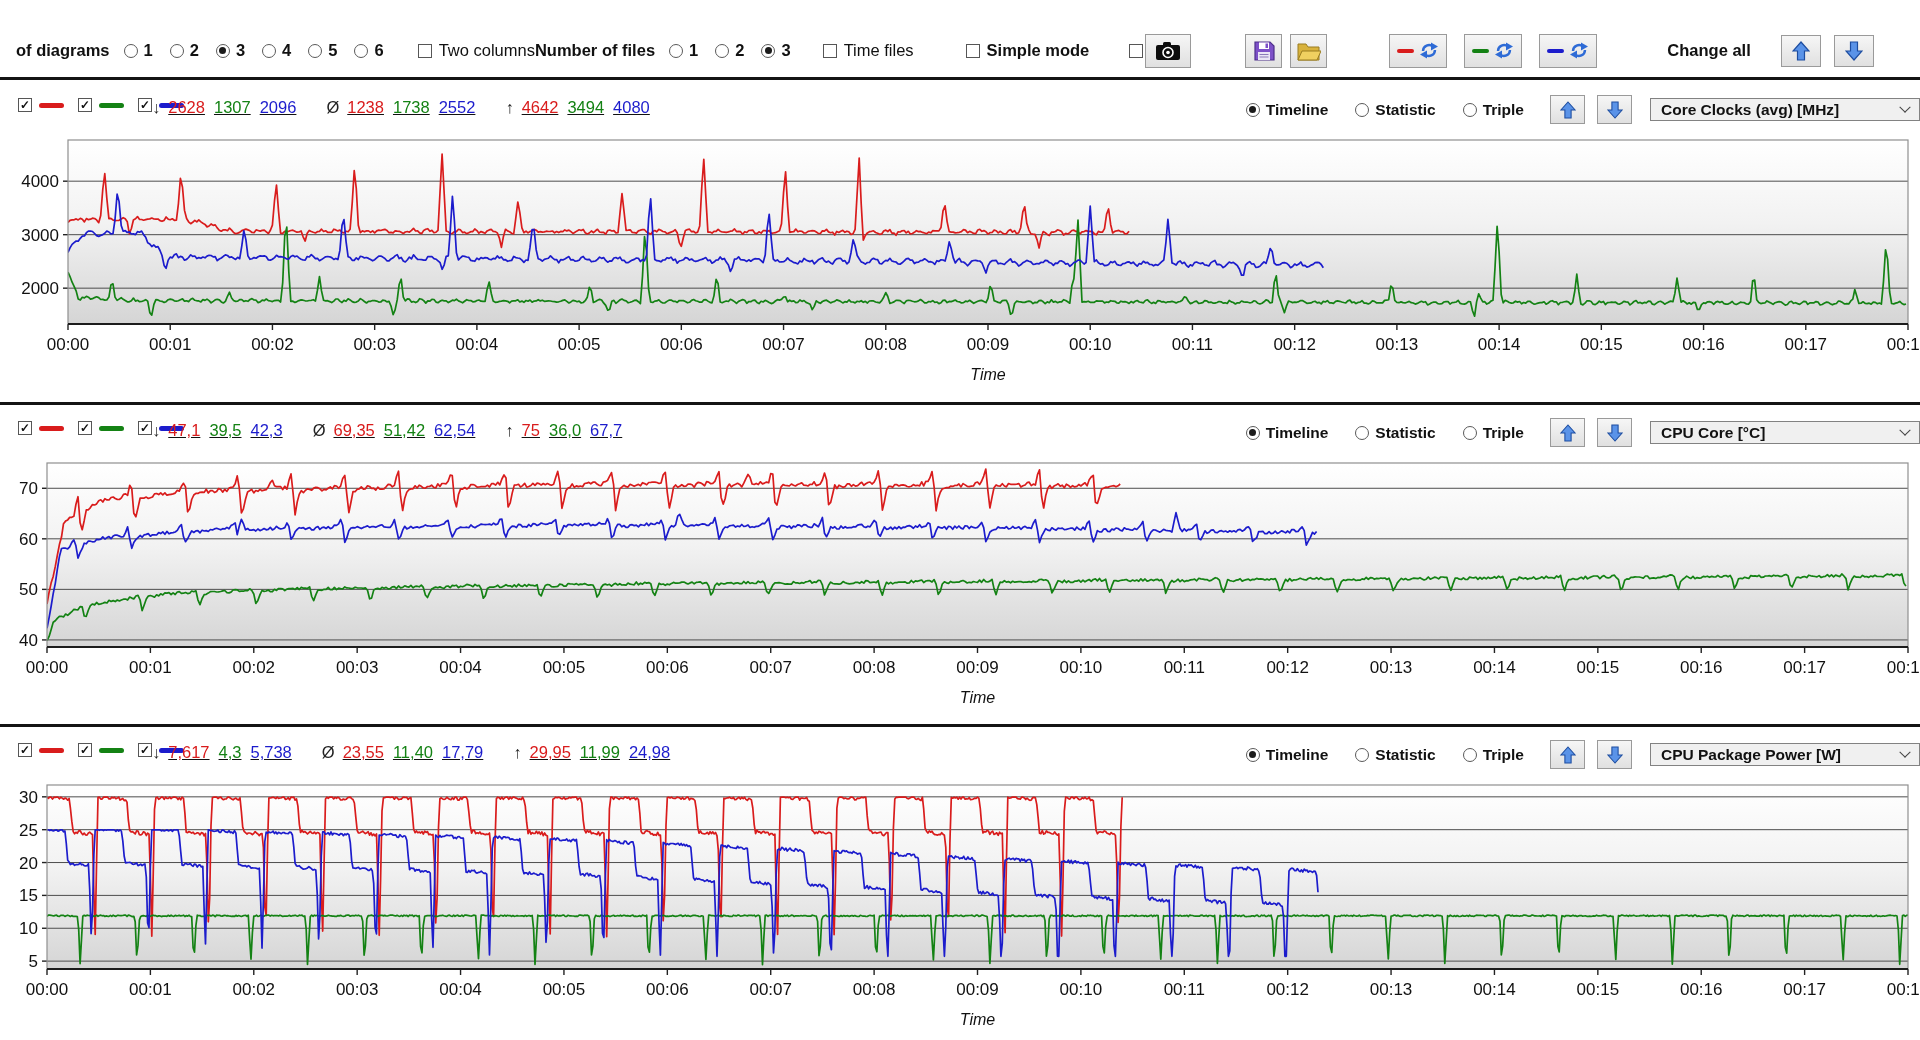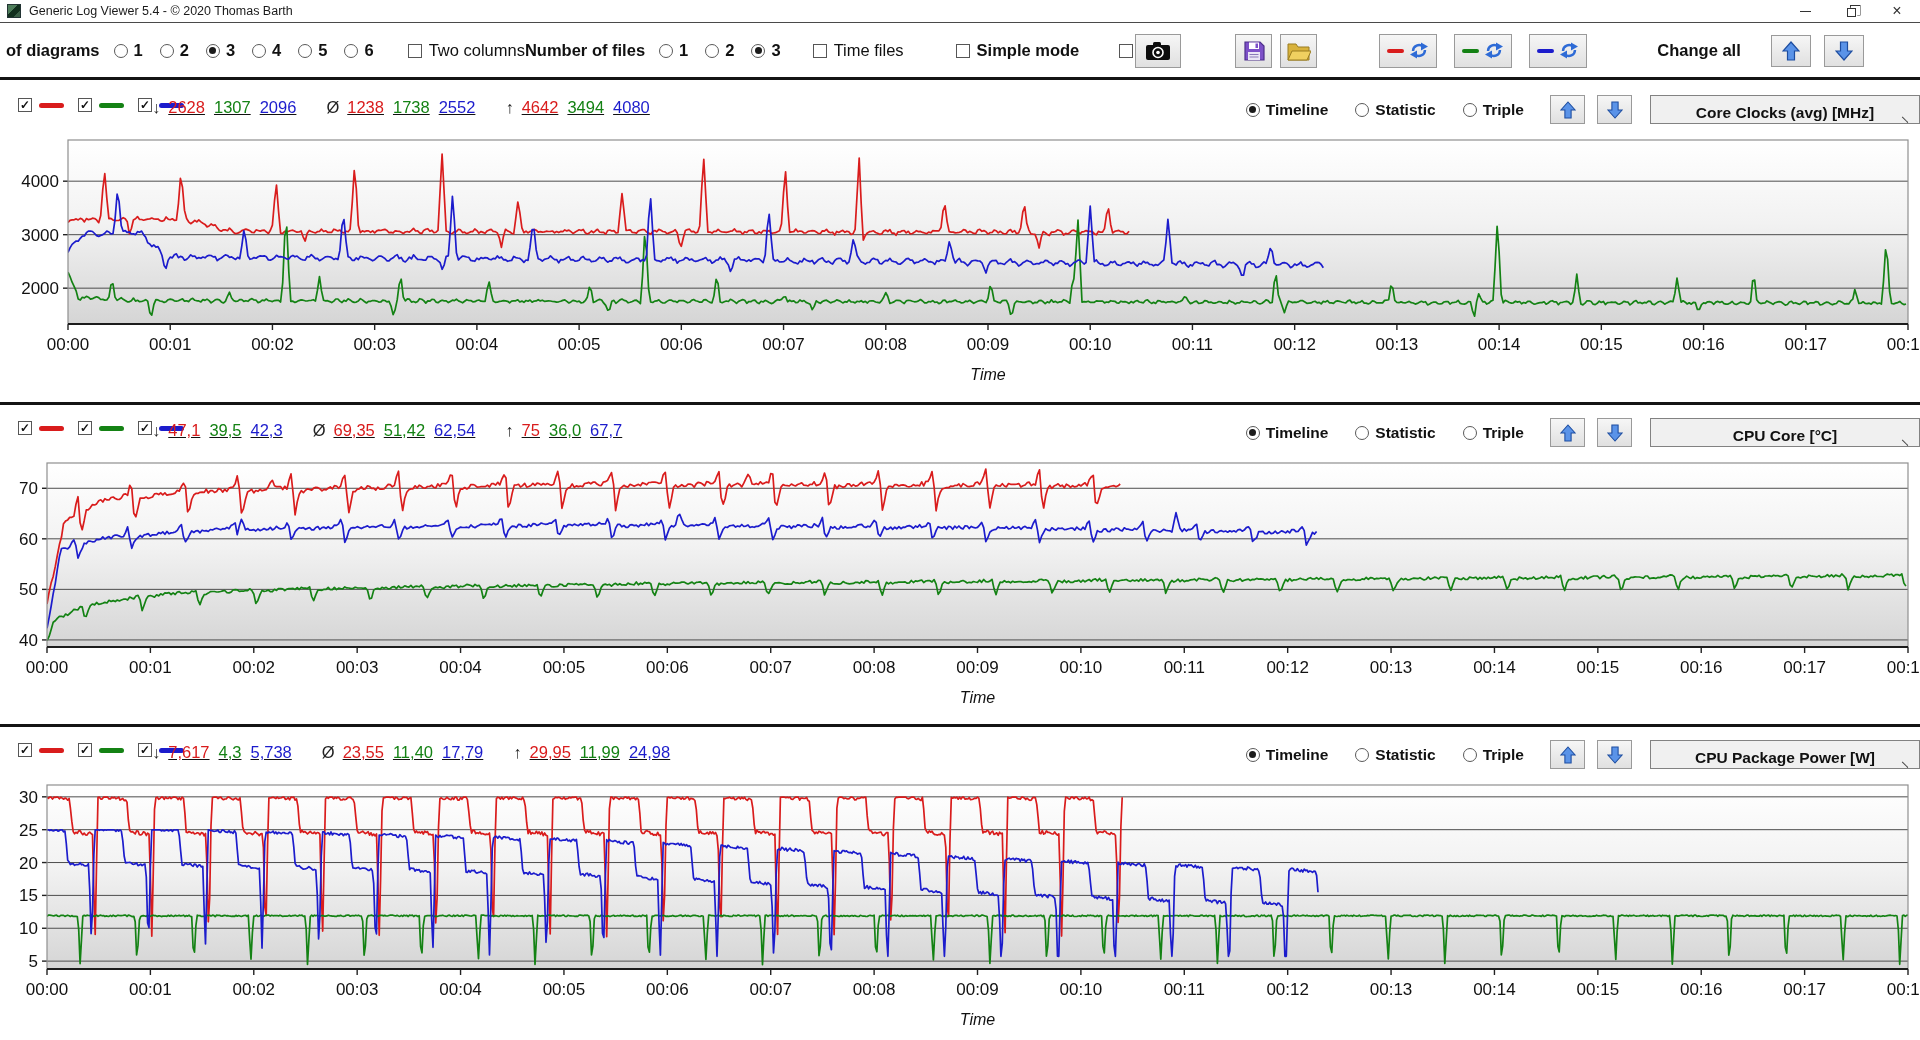--- a/index.html
+++ b/index.html
@@ -56,48 +56,35 @@
   .v.red { color:var(--red); } .v.green { color:var(--green); } .v.blue { color:var(--blue); }
   .dash.red,.sync-dash.red { background:var(--red); }
   .dash.green,.sync-dash.green { background:var(--green); }
   .dash.blue,.sync-dash.blue { background:var(--blue); }
   .hdr-right { position:absolute; right:0; top:0; display:flex; align-items:center; }
   .views { display:flex; gap:27px; }
   .views .rlabel { font-size:15.5px; }
   .pbtn { width:35px; height:29px; margin-left:12px; display:flex; align-items:center; justify-content:center;
     background:linear-gradient(#f6f6f6,#e0e0e0); border:1px solid #9a9a9a; }
   .pbtn.first { margin-left:26px; }
-  .dropdown { width:270px; height:29px; margin-left:18px; background:#f0f0f0; border:1px solid #828282;
-    display:flex; align-items:center; padding:8px 10px; font-weight:bold; font-size:15.5px;flex-direction:column; }
+  .dropdown { width:270px; height:23px; margin-left:18px; background:#f0f0f0; border:1px solid #828282;
+    display:flex; align-items:center; padding:8px 10px; font-weight:bold; font-size:15.5px; }
   .chev { margin-left:auto; width:8px; height:8px; border-right:1.6px solid #444; border-bottom:1.6px solid #444;
     transform:rotate(45deg) translate(-2px,-2px); }
   .chart { position:absolute; left:0; width:1920px; height:276px; }
   svg text { font-family:"Liberation Sans", sans-serif; }
 </style>
 </head>
 <body>
 
 <div id="app">
 
-  <div class="titlebar">
-    <span class="app-icon"></span>
-    <span class="title-text">Generic Log Viewer 5.4 - © 2020 Thomas Barth</span>
-    <div class="win-controls">
-      <span class="win-btn">
-          <span class="min-glyph"></span>
-        </span>
-      <span class="win-btn">
-          <span class="restore-glyph"></span>
-        </span>
-      <span class="win-btn close-glyph">×</span>
-    </div>
-  </div>
 
   <div class="toolbar">
-    <span class="tb-label" style="margin-left:6px">of diagrams</span>
+    <span class="tb-label" style="margin-left:16px">of diagrams</span>
     <span class="radio-row" id="diagRadios">
         <span class="radio-item">
           <span class="radio"></span>
           <span class="rlabel">1</span>
         </span>
         <span class="radio-item">
           <span class="radio"></span>
           <span class="rlabel">2</span>
         </span>
         <span class="radio-item">

